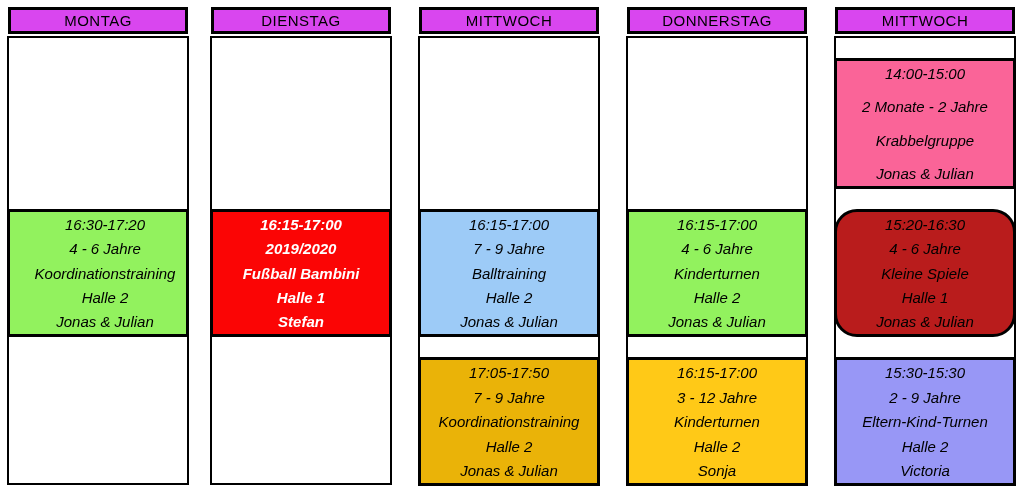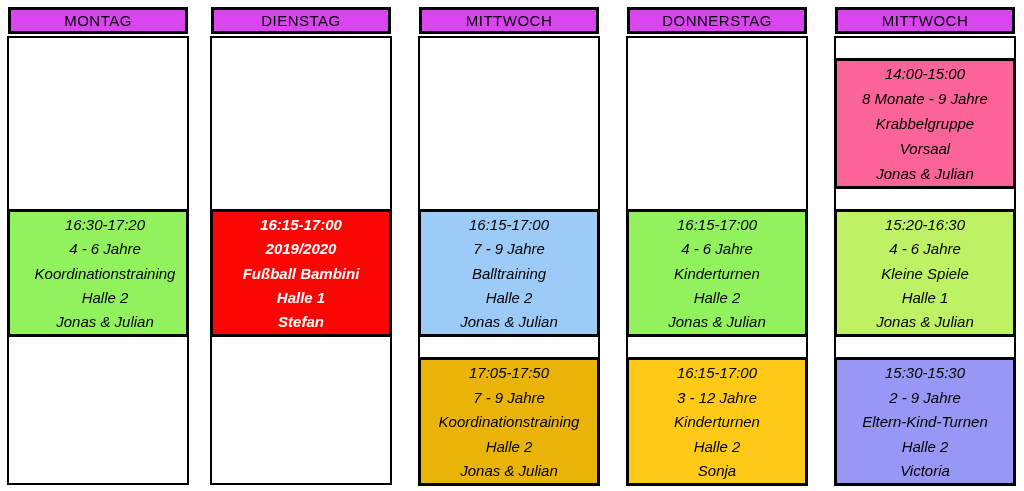--- a/index.html
+++ b/index.html
@@ -155,26 +155,25 @@
       </div>
   </div>
 
   <div class="column col-4">
     <div class="day-header">
       <span>MITTWOCH</span>
     </div>
     <div class="day-body">
         <div class="block row-a" style="background: rgb(250, 100, 152); color: rgb(0, 0, 0);">
           <div>14:00-15:00</div>
-          <div>8 Monate - 9 Jahre</div>
+          <div>2 Monate - 2 Jahre</div>
           <div>Krabbelgruppe</div>
-          <div>Vorsaal</div>
           <div>Jonas &amp; Julian</div>
         </div>
-        <div class="block row-b" style="background: #bef264; color: rgb(0, 0, 0);">
+        <div class="block row-b" style="background: #b91c1c; color: rgb(0, 0, 0); border-radius: 23px;">
           <div>15:20-16:30</div>
           <div>4 - 6 Jahre</div>
           <div>Kleine Spiele</div>
           <div>Halle 1</div>
           <div>Jonas &amp; Julian</div>
         </div>
         <div class="block row-c" style="background: rgb(152, 151, 246); color: rgb(0, 0, 0);">
           <div>15:30-15:30</div>
           <div>2 - 9 Jahre</div>
           <div>Eltern-Kind-Turnen</div>

